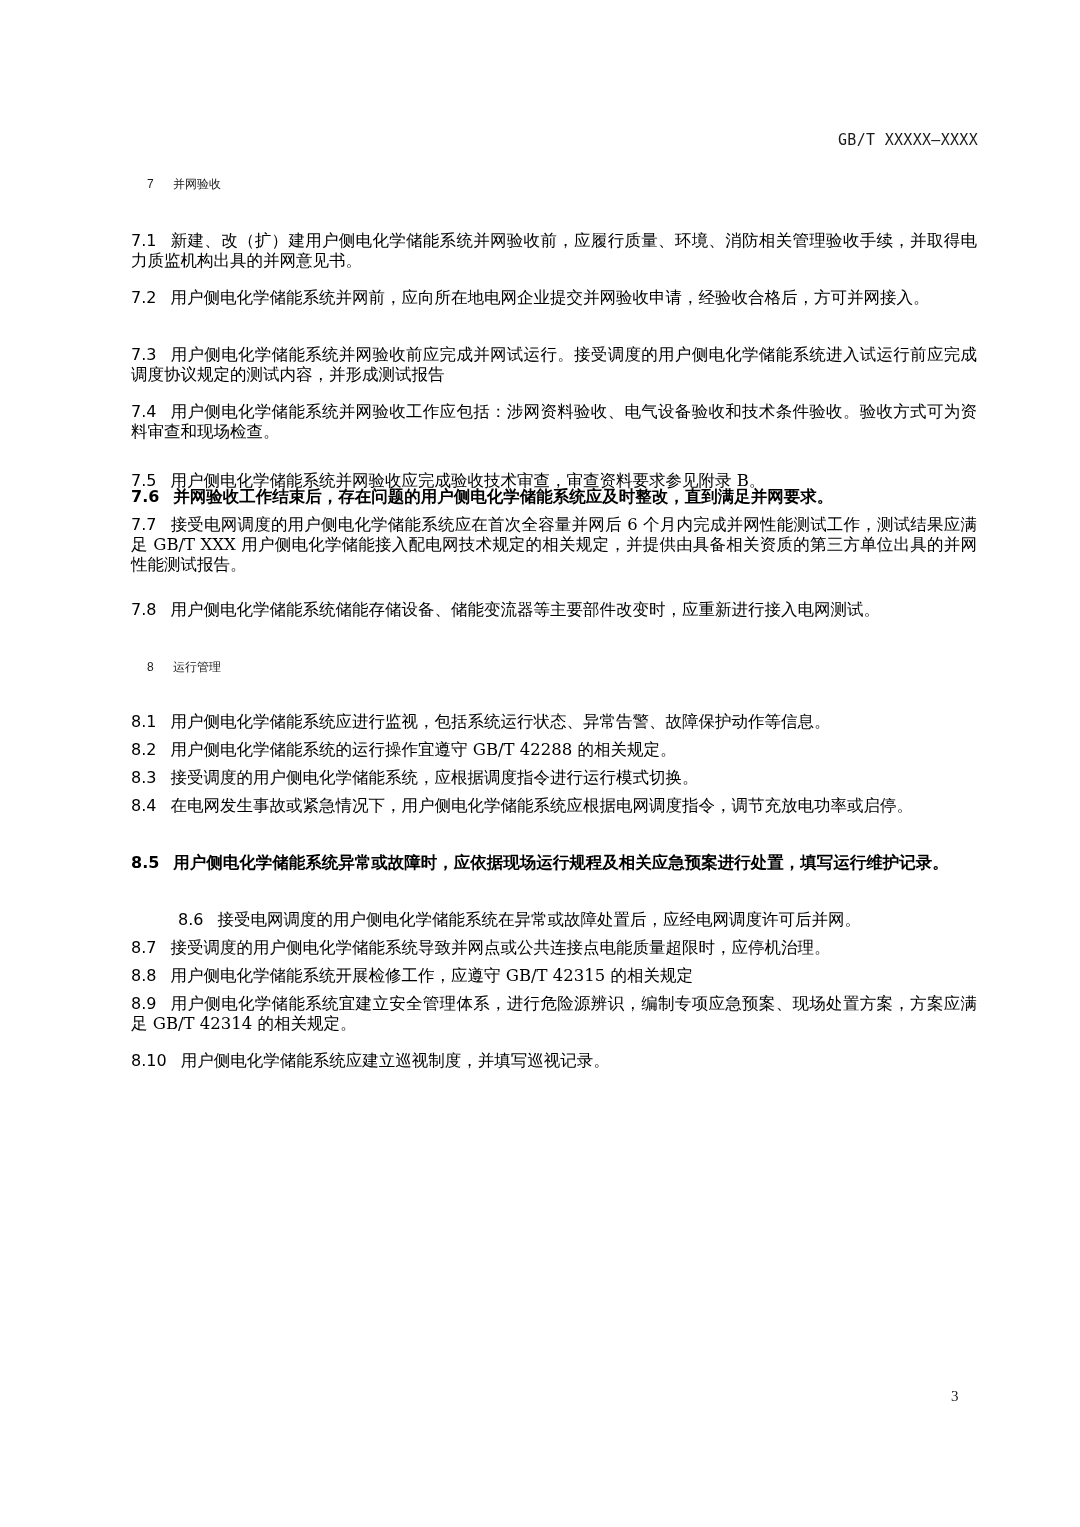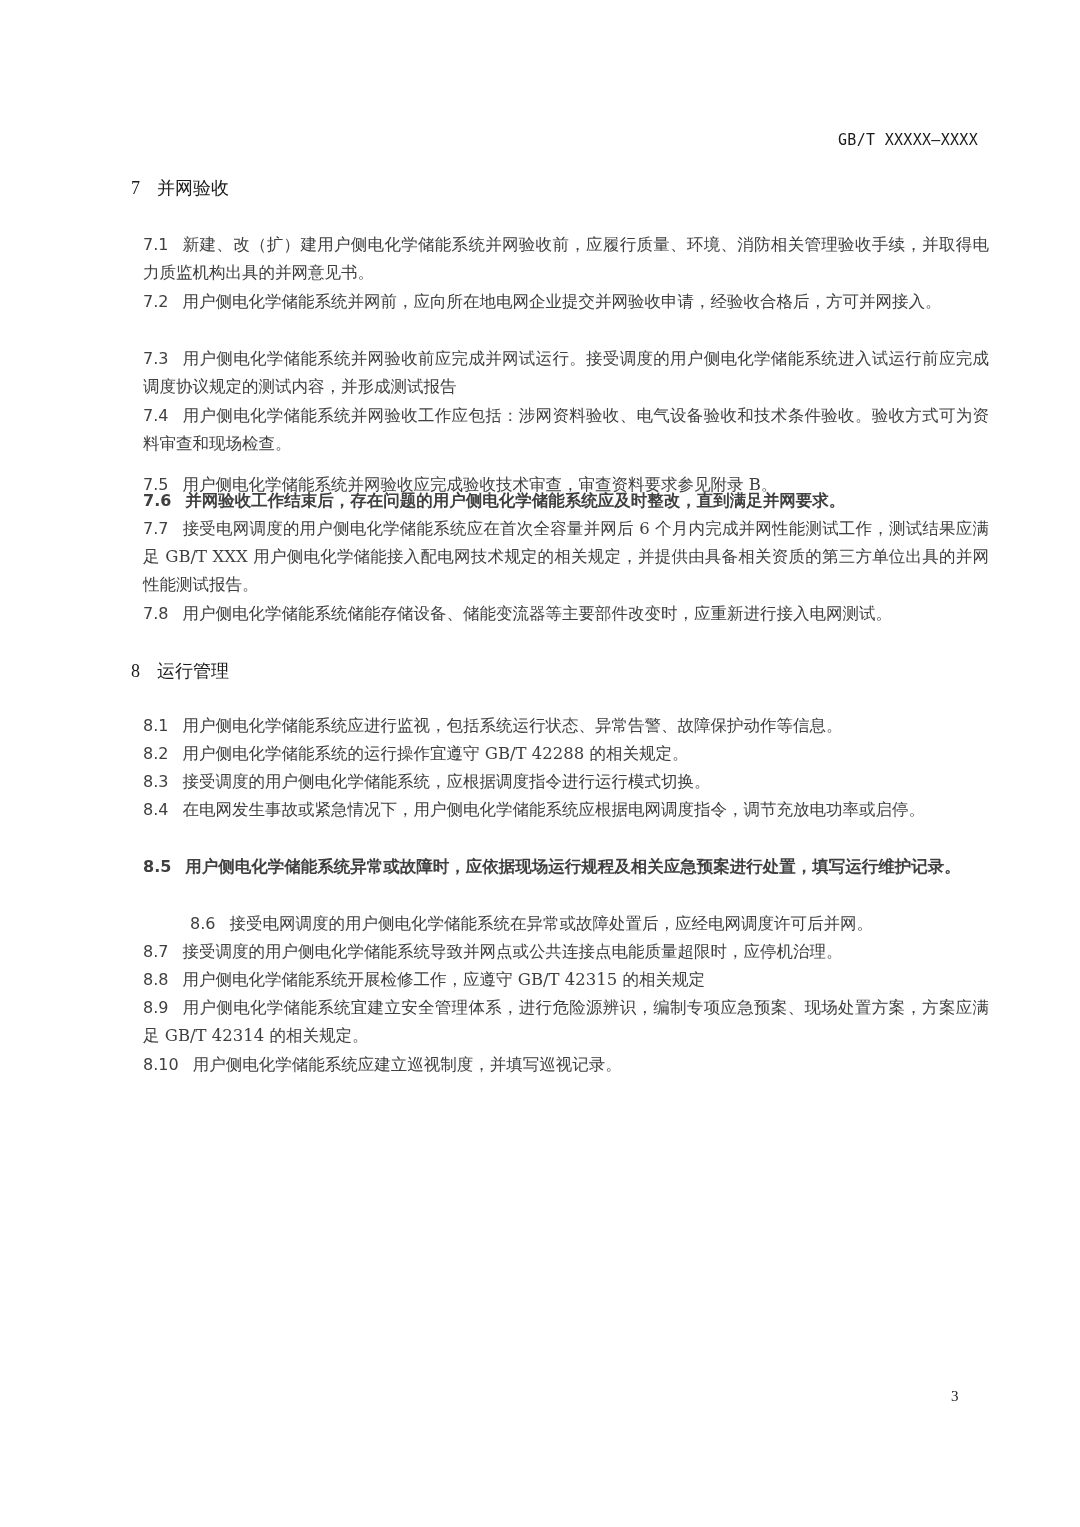--- a/index.html
+++ b/index.html
@@ -32,39 +32,39 @@
       color: #1a1a1a;
     }
     .content {
       position: absolute;
       left: 131px;
       top: 0;
       width: 846px;
     }
     .section-heading {
       position: absolute;
-      left: 0;
-      font-family: Liberation Serif, serif;
-      font-size: 18px;
+      left: 16px;
+      font-family: Liberation Sans, sans-serif;
+      font-size: 12px;
       color: #1a1a1a;
       white-space: nowrap;
     }
     .section-heading .num {
       display: inline-block;
       width: 26px;
     }
     .clause {
       position: absolute;
-      left: 12px;
+      left: 0;
       width: 846px;
       font-size: 16.5px;
-      line-height: 28px;
+      line-height: 20px;
       text-align: justify;
       text-align-last: left;
-      color: #404040;
+      color: #000000;
     }
     .clause .cnum {
       font-family: "DejaVu Sans", "Liberation Sans", sans-serif;
       font-size: 16px;
       margin-right: 14px;
     }
     .page-number {
       position: absolute;
       left: 951px;
       top: 1388px;

